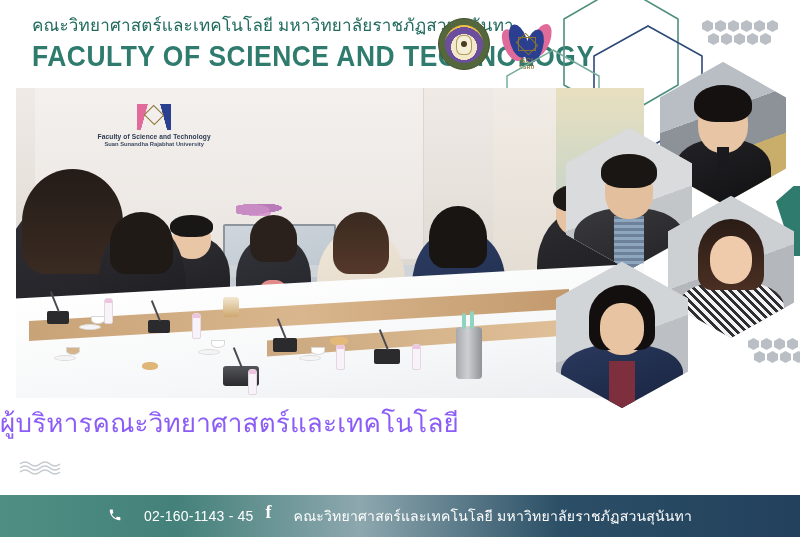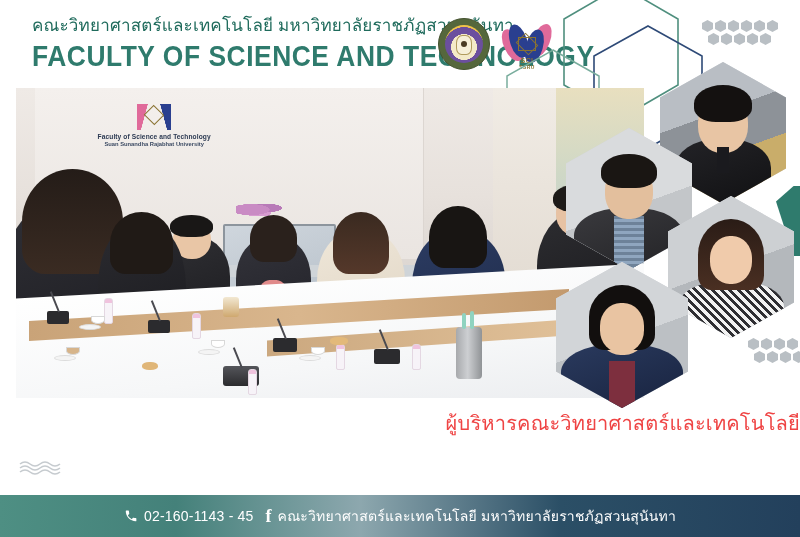--- a/index.html
+++ b/index.html
@@ -205,39 +205,39 @@
     background: #cfd2d6;
   }
   .hexport .bg { position: absolute; inset: 0; }
   .hexport .ph-head { position: absolute; border-radius: 46%; }
   .hexport .ph-hair { position: absolute; border-radius: 50% 50% 38% 38%; }
   .hexport .ph-body { position: absolute; bottom: 0; border-radius: 44% 44% 0 0; }
 
   
   .caption { position: absolute; left: 0; top: 402px; width: 800px; height: 93px; }
   .cap1 {
-    position: absolute; width: 800px; top: 6px; text-align: right;
-    font-size: 20px; line-height: 30px; color: #ef4444; letter-spacing: .2px;
+    position: absolute; width: 800px; top: 6px; text-align: left;
+    font-size: 26px; line-height: 30px; color: #8b5cf6; letter-spacing: .2px;
   }
   .cap2 {
     position: absolute; width: 800px; top: 44px; text-align: center;
     font-size: 25px; line-height: 30px; color: #3b3b3b; letter-spacing: .2px;
   }
   .wave {
     position: absolute; left: 18px; top: 58px; width: 44px; height: 16px;
     color: #c6cbcf;
   }
 
   
   .footer {
     position: absolute; left: 0; bottom: 0; width: 800px; height: 42px;
     background: linear-gradient(90deg, #4e8f83 0%, #44817a 22%, #35647090 45%, #2b4f66 70%, #23405c 100%);
     display: flex; align-items: center; justify-content: center; gap: 12px;
   }
-  .footer .fitem { display: flex; align-items: center; gap: 6px; }
+  .footer .fitem { display: flex; align-items: flex-start; gap: 22px; }
   .footer .ftxt { color: #ffffff; font-size: 14px; letter-spacing: .2px; }
   .footer .phone-icon { width: 14px; height: 14px; fill: #ffffff; display: block; }
   .footer .fb-icon {
     color: #ffffff; font-size: 18px; font-weight: 700;
     font-family: "Liberation Serif", serif; line-height: 14px;
   }
 </style>
 </head>
 <body>
 

